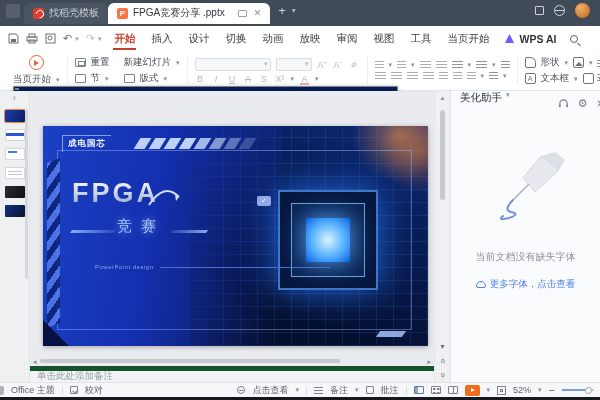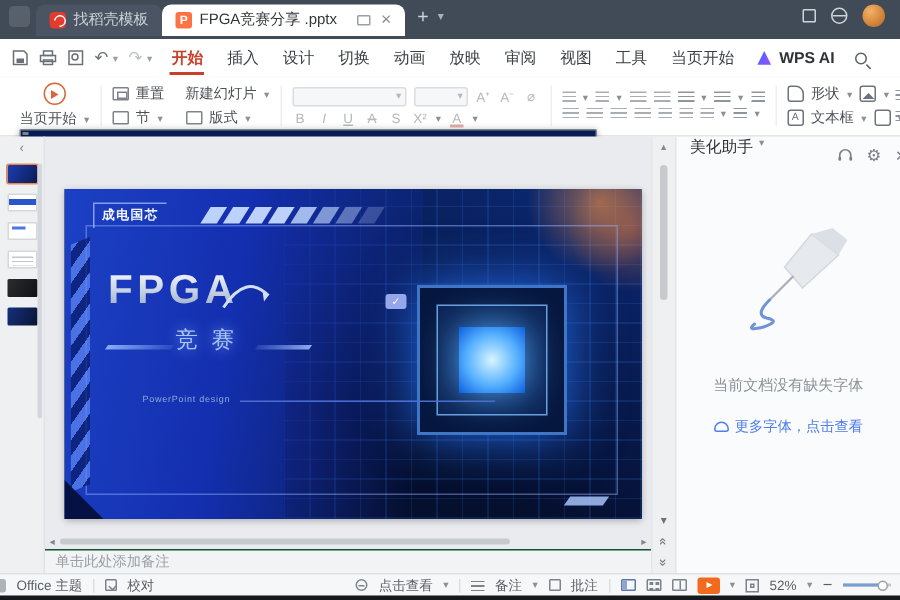--- a/index.html
+++ b/index.html
@@ -120,21 +120,21 @@
   .sl-cap { position:absolute; left:52px; top:138px; font-size:6px; color:#8fa8d8; letter-spacing:.5px; display:flex; align-items:center; gap:6px; }
   .sl-cap i { display:block; width:170px; border-top:1px solid #4a6fd0; }
   .check-badge { position:absolute; left:214px; top:70px; width:14px; height:10px; background:#93a7ea; border-radius:2px; color:#fff; font-size:7px; display:flex; align-items:center; justify-content:center; }
   .sl-accent { position:absolute; right:24px; bottom:9px; width:26px; height:6px; transform:skewX(-35deg); background:#9db8f0; opacity:.9; }
 
   
   .hscroll { height:10px; display:flex; align-items:center; gap:3px; padding:0 3px; background:#e9ebee; }
   .hs-btn { font-size:7px; color:#84898f; line-height:1; }
   .hs-track { flex:1; height:6px; position:relative; }
   .hs-thumb { position:absolute; left:0; top:1px; height:4px; width:78%; background:#c7cacd; border-radius:2px; }
-  .notesbar { height:16px; background:#f1f3f5; border-top:1px solid #14532d; display:flex; align-items:center; padding:0 7px; font-size:9.5px; color:#9aa0a6; }
+  .notesbar { height:16px; background:#f1f3f5; border-top:5px solid #14532d; display:flex; align-items:center; padding:0 7px; font-size:9.5px; color:#9aa0a6; }
   .vscroll { width:16px; background:#eef0f2; border-left:1px solid #e4e6e9; display:flex; flex-direction:column; align-items:center; padding:3px 0; flex:none; }
   .vs-thumb { width:5px; height:90px; background:#c7cacd; border-radius:3px; margin-top:8px; }
   .vs-bottom { margin-top:auto; display:flex; flex-direction:column; align-items:center; gap:5px; color:#6d737b; font-size:8px; line-height:1; }
   .dbl { transform:rotate(90deg); font-size:9px; letter-spacing:-1px; }
 
   
   .panel { width:150px; background:#fafbfc; border-left:1px solid #e2e4e7; display:flex; flex-direction:column; overflow:hidden; flex:none; }
   .p-head { height:25px; display:flex; padding:0 0 0 9px; font-size:10.5px; color:#2f3338; }
   .p-head .caret { margin-left:4px; }
   .p-icons { margin-left:auto; display:flex; align-items:center; gap:9px; color:#7a8088; padding-right:0; }

